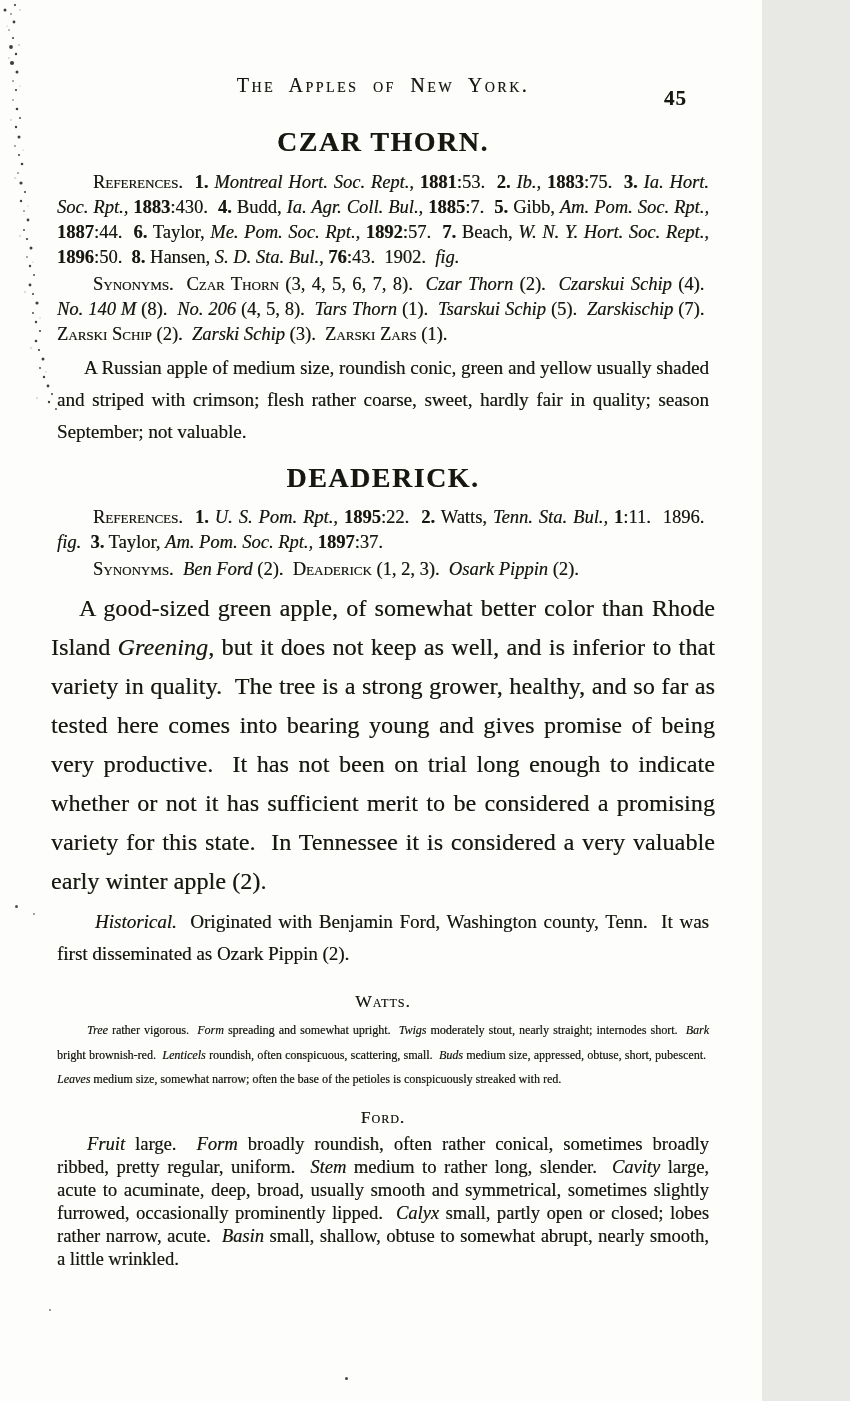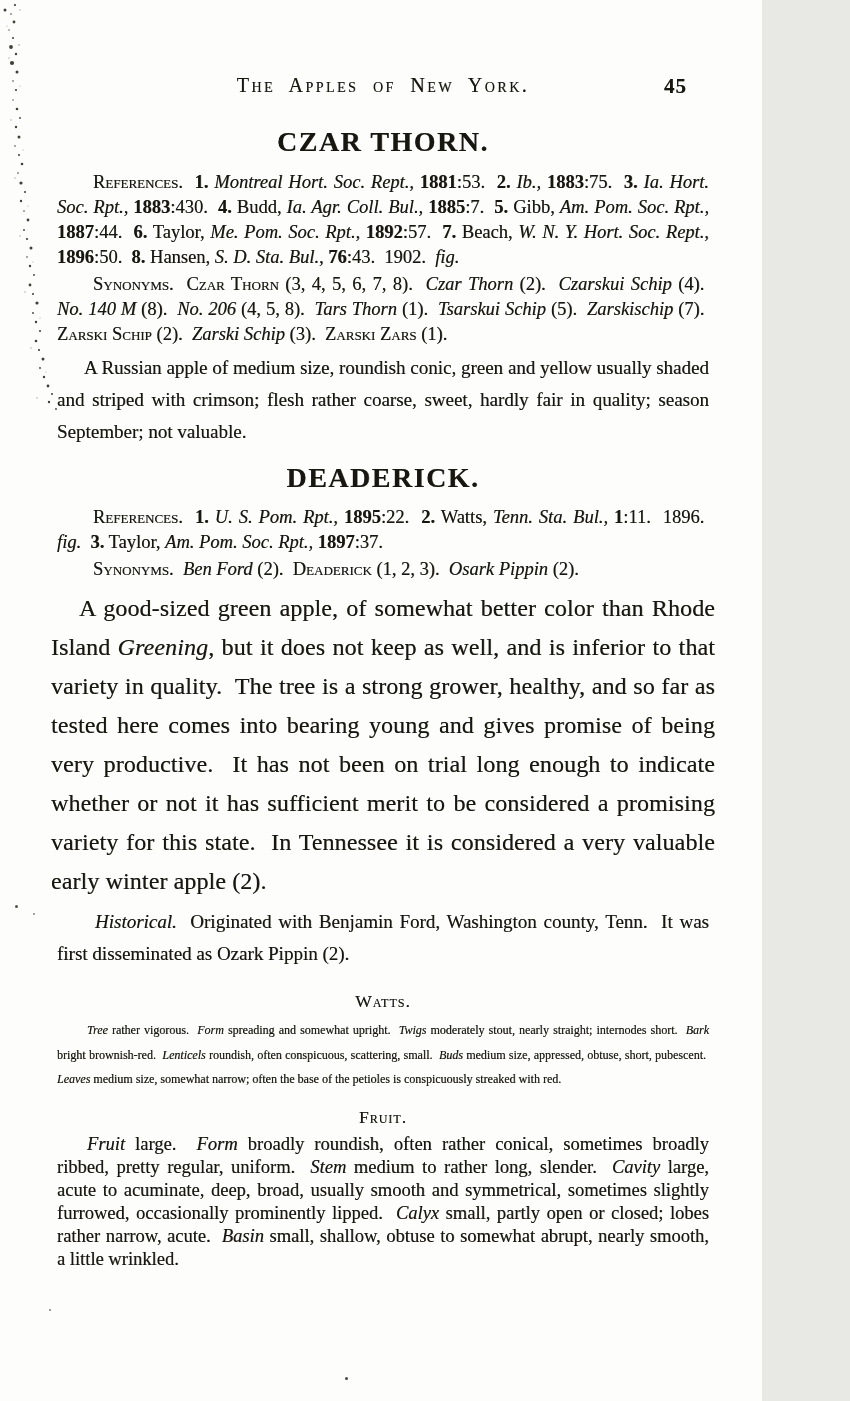--- a/index.html
+++ b/index.html
@@ -19,21 +19,21 @@
   
   .running-head{position:relative;height:28px;text-align:center;}
   .running-title{
     display:inline-block;
     font-variant:small-caps;
     font-size:20px;
     letter-spacing:2.5px;
     word-spacing:7px;
   }
   .page-number{
-    position:absolute;right:22px;top:0;
+    position:absolute;right:22px;top:12px;
     font-size:21px;font-weight:bold;letter-spacing:1px;
   }
   
   .blk{margin:0;}
   .title{
     text-align:center;
     font-size:28px;font-weight:bold;
     letter-spacing:1.5px;
     line-height:34px;
   }
@@ -100,21 +100,21 @@
         <p class="blk refs" data-name="czar-thorn-references"><span class="r-sc" data-name="text-run">References.</span><span class="r-n" data-name="text-run">&nbsp; </span><span class="r-b" data-name="text-run">1.</span><span class="r-n" data-name="text-run"> </span><span class="r-i" data-name="text-run">Montreal Hort. Soc. Rept., </span><span class="r-b" data-name="text-run">1881</span><span class="r-n" data-name="text-run">:53.&nbsp; </span><span class="r-b" data-name="text-run">2.</span><span class="r-n" data-name="text-run"> </span><span class="r-i" data-name="text-run">Ib., </span><span class="r-b" data-name="text-run">1883</span><span class="r-n" data-name="text-run">:75.&nbsp; </span><span class="r-b" data-name="text-run">3.</span><span class="r-n" data-name="text-run"> </span><span class="r-i" data-name="text-run">Ia. Hort. Soc. Rpt., </span><span class="r-b" data-name="text-run">1883</span><span class="r-n" data-name="text-run">:430.&nbsp; </span><span class="r-b" data-name="text-run">4.</span><span class="r-n" data-name="text-run"> Budd, </span><span class="r-i" data-name="text-run">Ia. Agr. Coll. Bul., </span><span class="r-b" data-name="text-run">1885</span><span class="r-n" data-name="text-run">:7.&nbsp; </span><span class="r-b" data-name="text-run">5.</span><span class="r-n" data-name="text-run"> Gibb, </span><span class="r-i" data-name="text-run">Am. Pom. Soc. Rpt., </span><span class="r-b" data-name="text-run">1887</span><span class="r-n" data-name="text-run">:44.&nbsp; </span><span class="r-b" data-name="text-run">6.</span><span class="r-n" data-name="text-run"> Taylor, </span><span class="r-i" data-name="text-run">Me. Pom. Soc. Rpt., </span><span class="r-b" data-name="text-run">1892</span><span class="r-n" data-name="text-run">:57.&nbsp; </span><span class="r-b" data-name="text-run">7.</span><span class="r-n" data-name="text-run"> Beach, </span><span class="r-i" data-name="text-run">W. N. Y. Hort. Soc. Rept., </span><span class="r-b" data-name="text-run">1896</span><span class="r-n" data-name="text-run">:50.&nbsp; </span><span class="r-b" data-name="text-run">8.</span><span class="r-n" data-name="text-run"> Hansen, </span><span class="r-i" data-name="text-run">S. D. Sta. Bul., </span><span class="r-b" data-name="text-run">76</span><span class="r-n" data-name="text-run">:43.&nbsp; 1902.&nbsp; </span><span class="r-i" data-name="text-run">fig.</span></p>
         <p class="blk refs" data-name="czar-thorn-synonyms"><span class="r-sc" data-name="text-run">Synonyms.</span><span class="r-n" data-name="text-run">&nbsp; </span><span class="r-sc" data-name="text-run">Czar Thorn</span><span class="r-n" data-name="text-run"> (3, 4, 5, 6, 7, 8).&nbsp; </span><span class="r-i" data-name="text-run">Czar Thorn</span><span class="r-n" data-name="text-run"> (2).&nbsp; </span><span class="r-i" data-name="text-run">Czarskui Schip</span><span class="r-n" data-name="text-run"> (4).&nbsp; </span><span class="r-i" data-name="text-run">No. 140 M</span><span class="r-n" data-name="text-run"> (8).&nbsp; </span><span class="r-i" data-name="text-run">No. 206</span><span class="r-n" data-name="text-run"> (4, 5, 8).&nbsp; </span><span class="r-i" data-name="text-run">Tars Thorn</span><span class="r-n" data-name="text-run"> (1).&nbsp; </span><span class="r-i" data-name="text-run">Tsarskui Schip</span><span class="r-n" data-name="text-run"> (5).&nbsp; </span><span class="r-i" data-name="text-run">Zarskischip</span><span class="r-n" data-name="text-run"> (7).&nbsp; </span><span class="r-sc" data-name="text-run">Zarski Schip</span><span class="r-n" data-name="text-run"> (2).&nbsp; </span><span class="r-i" data-name="text-run">Zarski Schip</span><span class="r-n" data-name="text-run"> (3).&nbsp; </span><span class="r-sc" data-name="text-run">Zarski Zars</span><span class="r-n" data-name="text-run"> (1).</span></p>
         <p class="blk para" data-name="czar-thorn-description"><span class="r-n" data-name="text-run">A Russian apple of medium size, roundish conic, green and yellow usually shaded and striped with crimson; flesh rather coarse, sweet, hardly fair in quality; season September; not valuable.</span></p>
         <h2 class="blk title" data-name="deaderick-title"><span class="r-n" data-name="text-run">DEADERICK.</span></h2>
         <p class="blk refs" data-name="deaderick-references"><span class="r-sc" data-name="text-run">References.</span><span class="r-n" data-name="text-run">&nbsp; </span><span class="r-b" data-name="text-run">1.</span><span class="r-n" data-name="text-run"> </span><span class="r-i" data-name="text-run">U. S. Pom. Rpt., </span><span class="r-b" data-name="text-run">1895</span><span class="r-n" data-name="text-run">:22.&nbsp; </span><span class="r-b" data-name="text-run">2.</span><span class="r-n" data-name="text-run"> Watts, </span><span class="r-i" data-name="text-run">Tenn. Sta. Bul., </span><span class="r-b" data-name="text-run">1</span><span class="r-n" data-name="text-run">:11.&nbsp; 1896.&nbsp; </span><span class="r-i" data-name="text-run">fig.</span><span class="r-n" data-name="text-run">&nbsp; </span><span class="r-b" data-name="text-run">3.</span><span class="r-n" data-name="text-run"> Taylor, </span><span class="r-i" data-name="text-run">Am. Pom. Soc. Rpt., </span><span class="r-b" data-name="text-run">1897</span><span class="r-n" data-name="text-run">:37.</span></p>
         <p class="blk refs" data-name="deaderick-synonyms"><span class="r-sc" data-name="text-run">Synonyms.</span><span class="r-n" data-name="text-run">&nbsp; </span><span class="r-i" data-name="text-run">Ben Ford</span><span class="r-n" data-name="text-run"> (2).&nbsp; </span><span class="r-sc" data-name="text-run">Deaderick</span><span class="r-n" data-name="text-run"> (1, 2, 3).&nbsp; </span><span class="r-i" data-name="text-run">Osark Pippin</span><span class="r-n" data-name="text-run"> (2).</span></p>
         <p class="blk para-lg" data-name="deaderick-description"><span class="r-n" data-name="text-run">A good-sized green apple, of somewhat better color than Rhode Island </span><span class="r-i" data-name="text-run">Greening</span><span class="r-n" data-name="text-run">, but it does not keep as well, and is inferior to that variety in quality.&nbsp; The tree is a strong grower, healthy, and so far as tested here comes into bearing young and gives promise of being very productive.&nbsp; It has not been on trial long enough to indicate whether or not it has sufficient merit to be considered a promising variety for this state.&nbsp; In Tennessee it is considered a very valuable early winter apple (2).</span></p>
         <p class="blk para" data-name="deaderick-historical"><span class="r-i" data-name="text-run">Historical.</span><span class="r-n" data-name="text-run">&nbsp; Originated with Benjamin Ford, Washington county, Tenn.&nbsp; It was first disseminated as Ozark Pippin (2).</span></p>
         <h3 class="blk crosshead" data-name="tree-heading"><span class="r-sc" data-name="text-run">Watts.</span></h3>
         <p class="blk para" data-name="tree-paragraph"><span class="r-i" data-name="text-run">Tree</span><span class="r-n" data-name="text-run"> rather vigorous.&nbsp; </span><span class="r-i" data-name="text-run">Form</span><span class="r-n" data-name="text-run"> spreading and somewhat upright.&nbsp; </span><span class="r-i" data-name="text-run">Twigs</span><span class="r-n" data-name="text-run"> moderately stout, nearly straight; internodes short.&nbsp; </span><span class="r-i" data-name="text-run">Bark</span><span class="r-n" data-name="text-run"> bright brownish-red.&nbsp; </span><span class="r-i" data-name="text-run">Lenticels</span><span class="r-n" data-name="text-run"> roundish, often conspicuous, scattering, small.&nbsp; </span><span class="r-i" data-name="text-run">Buds</span><span class="r-n" data-name="text-run"> medium size, appressed, obtuse, short, pubescent.&nbsp; </span><span class="r-i" data-name="text-run">Leaves</span><span class="r-n" data-name="text-run"> medium size, somewhat narrow; often the base of the petioles is conspicuously streaked with red.</span></p>
-        <h3 class="blk crosshead" data-name="fruit-heading"><span class="r-sc" data-name="text-run">Fruit.</span></h3>
+        <h3 class="blk crosshead" data-name="fruit-heading"><span class="r-sc" data-name="text-run">Ford.</span></h3>
         <p class="blk para" data-name="fruit-paragraph"><span class="r-i" data-name="text-run">Fruit</span><span class="r-n" data-name="text-run"> large.&nbsp; </span><span class="r-i" data-name="text-run">Form</span><span class="r-n" data-name="text-run"> broadly roundish, often rather conical, sometimes broadly ribbed, pretty regular, uniform.&nbsp; </span><span class="r-i" data-name="text-run">Stem</span><span class="r-n" data-name="text-run"> medium to rather long, slender.&nbsp; </span><span class="r-i" data-name="text-run">Cavity</span><span class="r-n" data-name="text-run"> large, acute to acuminate, deep, broad, usually smooth and symmetrical, sometimes slightly furrowed, occasionally prominently lipped.&nbsp; </span><span class="r-i" data-name="text-run">Calyx</span><span class="r-n" data-name="text-run"> small, partly open or closed; lobes rather narrow, acute.&nbsp; </span><span class="r-i" data-name="text-run">Basin</span><span class="r-n" data-name="text-run"> small, shallow, obtuse to somewhat abrupt, nearly smooth, a little wrinkled.</span></p>
       </main>
   </div>
 
   <svg class="smudge" data-name="page-edge-smudge-decoration" viewBox="0 0 100 413" xmlns="http://www.w3.org/2000/svg">
     <g fill="#26251d" fill-opacity="0.88">
       <circle cx="5" cy="10" r="1.5"></circle>
         <circle cx="15" cy="5" r="1.1"></circle>
         <circle cx="11" cy="14" r="0.8"></circle>
       <circle cx="14" cy="22" r="1.4"></circle>

